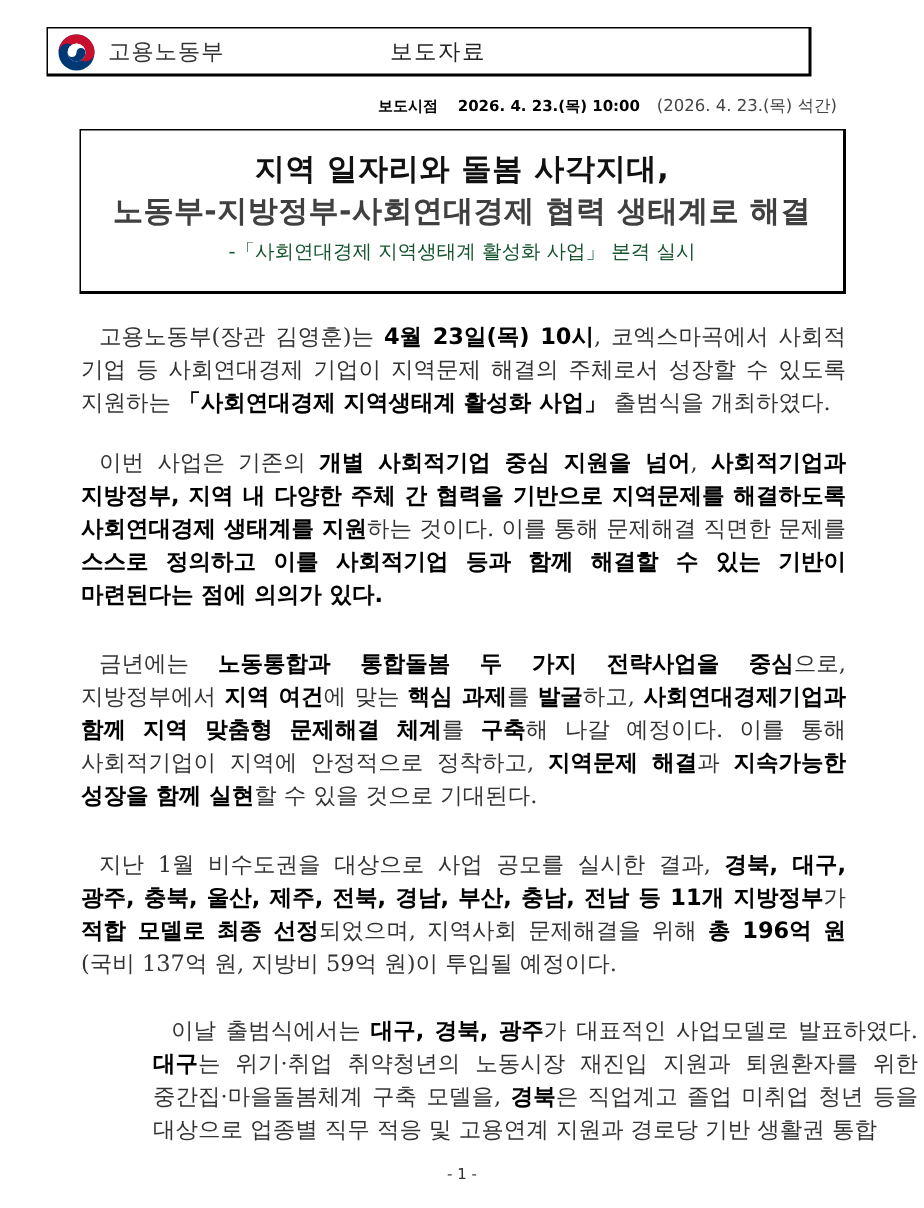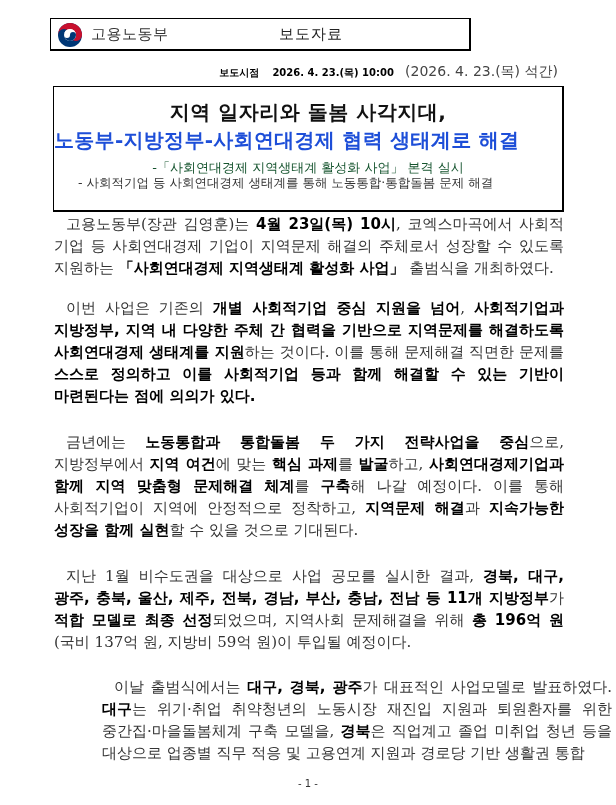--- a/index.html
+++ b/index.html
@@ -1,34 +1,34 @@
 <!DOCTYPE html>
 <html><head>
 <meta charset="utf-8">
 <style>
   html, body { margin:0; padding:0; background:#ffffff; }
   body { width:616px; height:805px; position:relative; overflow:hidden;
          font-family:"DejaVu Serif","Liberation Serif",serif; color:#222; }
-  .header-box { position:absolute; left:50px; top:18px; width:421px; height:33px;
+  .header-box { position:absolute; left:31px; top:18px; width:510px; height:33px;
                 border:1px solid #000; border-right:2px solid #000; border-bottom:2px solid #000; box-sizing:border-box; }
   .logo { position:absolute; left:6px; top:3px; width:26px; height:26px; }
   .ministry { position:absolute; left:40px; top:6px; font-family:"DejaVu Sans","Liberation Sans",sans-serif;
               font-size:15px; color:#333; letter-spacing:0.5px; }
   .doc-type { position:absolute; left:228px; top:6px; font-family:Liberation Sans, sans-serif;
               font-size:15px; color:#222; letter-spacing:1px; }
   .release { position:absolute; right:58px; top:63px; font-family:"DejaVu Sans","Liberation Sans",sans-serif;
              font-size:10px; color:#000; white-space:nowrap; }
   .release .lbl { font-weight:bold; margin-right:10px; }
   .release .time { font-weight:bold; margin-right:8px; }
-  .release .paper { font-size:14px; color:#444; }
-  .title-box { position:absolute; left:53px; top:86px; width:511px; height:126px;
+  .release .paper { font-size:11px; color:#444; }
+  .title-box { position:absolute; left:53px; top:86px; width:511px; height:110px;
                border:1px solid #000; border-right:2px solid #000; border-bottom:2px solid #000; box-sizing:border-box;
                font-family:"DejaVu Sans","Liberation Sans",sans-serif;padding-left:12px; }
   .title1 { position:absolute; left:0; right:0; top:12px; text-align:center; font-size:20px; font-weight:bold; color:#111; letter-spacing:0.5px; }
-  .title2 { position:absolute; left:0; right:0; top:40px; text-align:left; font-size:20px; font-weight:bold; color:#1d4ed8; letter-spacing:0.3px; }
+  .title2 { position:absolute; left:0; right:0; top:40px; text-align:center; font-size:20px; font-weight:bold; color:#404040; letter-spacing:0.3px; }
   .sub1 { position:absolute; left:0; right:0; top:72px; text-align:center; font-size:13px; color:#14532d; }
   .sub2 { position:absolute; left:24px; right:6px; top:88px; text-align:left; font-size:12.5px; color:#333; }
   .para { position:absolute; left:54px; width:510px; font-size:15px; line-height:22px; color:#333;
           text-align:justify; word-break:keep-all; }
   .para b { color:#000; font-family:"DejaVu Sans","Liberation Sans",sans-serif; font-weight:bold; }
   .p1 { top:213px; } .p2 { top:297px; } .p3 { top:431px; } .p4 { top:565px; } .p5 { top:676px;margin-left:48px; }
   .indent { display:inline-block; width:12px; }
   .page-num { position:absolute; left:0; right:0; top:778px; text-align:center;
               font-family:"DejaVu Sans","Liberation Sans",sans-serif; font-size:10px; color:#333; }
 </style>
@@ -50,21 +50,20 @@
 <div class="release">
   <span class="lbl">보도시점</span>
   <span class="time">2026. 4. 23.(목) 10:00</span>
   <span class="paper">(2026. 4. 23.(목) 석간)</span>
 </div>
 
 <div class="title-box">
   <div class="title1">지역 일자리와 돌봄 사각지대,</div>
   <div class="title2">노동부-지방정부-사회연대경제 협력 생태계로 해결</div>
   <div class="sub1">-「사회연대경제 지역생태계 활성화 사업」 본격 실시</div>
-  <div class="sub2">- 사회적기업 등 사회연대경제 생태계를 통해 노동통합·통합돌봄 문제 해결</div>
 </div>
 
 <div class="para p1"><span class="indent"></span><span>고용노동부(장관 김영훈)는 </span><b>4월 23일(목) 10시</b><span>, 코엑스마곡에서 사회적 기업 등 사회연대경제 기업이 지역문제 해결의 주체로서 성장할 수 있도록 지원하는 </span><b>「사회연대경제 지역생태계 활성화 사업」</b><span> 출범식을 개최하였다.</span></div>
 <div class="para p2"><span class="indent"></span><span>이번 사업은 기존의 </span><b>개별 사회적기업 중심 지원을 넘어</b><span>, </span><b>사회적기업과 지방정부, 지역 내 다양한 주체 간 협력을 기반으로 지역문제를 해결하도록 사회연대경제 생태계를 지원</b><span>하는 것이다. 이를 통해 문제해결 직면한 문제를 </span><b>스스로 정의하고 이를 사회적기업 등과 함께 해결할 수 있는 기반이 마련된다는 점에 의의가 있다.</b></div>
 <div class="para p3"><span class="indent"></span><span>금년에는 </span><b>노동통합과 통합돌봄 두 가지 전략사업을 중심</b><span>으로, 지방정부에서 </span><b>지역 여건</b><span>에 맞는 </span><b>핵심 과제</b><span>를 </span><b>발굴</b><span>하고, </span><b>사회연대경제기업과 함께 지역 맞춤형 문제해결 체계</b><span>를 </span><b>구축</b><span>해 나갈 예정이다. 이를 통해 사회적기업이 지역에 안정적으로 정착하고, </span><b>지역문제 해결</b><span>과 </span><b>지속가능한 성장을 함께 실현</b><span>할 수 있을 것으로 기대된다.</span></div>
 <div class="para p4"><span class="indent"></span><span>지난 1월 비수도권을 대상으로 사업 공모를 실시한 결과, </span><b>경북, 대구, 광주, 충북, 울산, 제주, 전북, 경남, 부산, 충남, 전남 등 11개 지방정부</b><span>가 </span><b>적합 모델로 최종 선정</b><span>되었으며, 지역사회 문제해결을 위해 </span><b>총 196억 원</b><span>(국비 137억 원, 지방비 59억 원)이 투입될 예정이다.</span></div>
 <div class="para p5"><span class="indent"></span><span>이날 출범식에서는 </span><b>대구, 경북, 광주</b><span>가 대표적인 사업모델로 발표하였다. </span><b>대구</b><span>는 위기·취업 취약청년의 노동시장 재진입 지원과 퇴원환자를 위한 중간집·마을돌봄체계 구축 모델을, </span><b>경북</b><span>은 직업계고 졸업 미취업 청년 등을 대상으로 업종별 직무 적응 및 고용연계 지원과 경로당 기반 생활권 통합</span></div>
 
 <div class="page-num">- 1 -</div>
 

